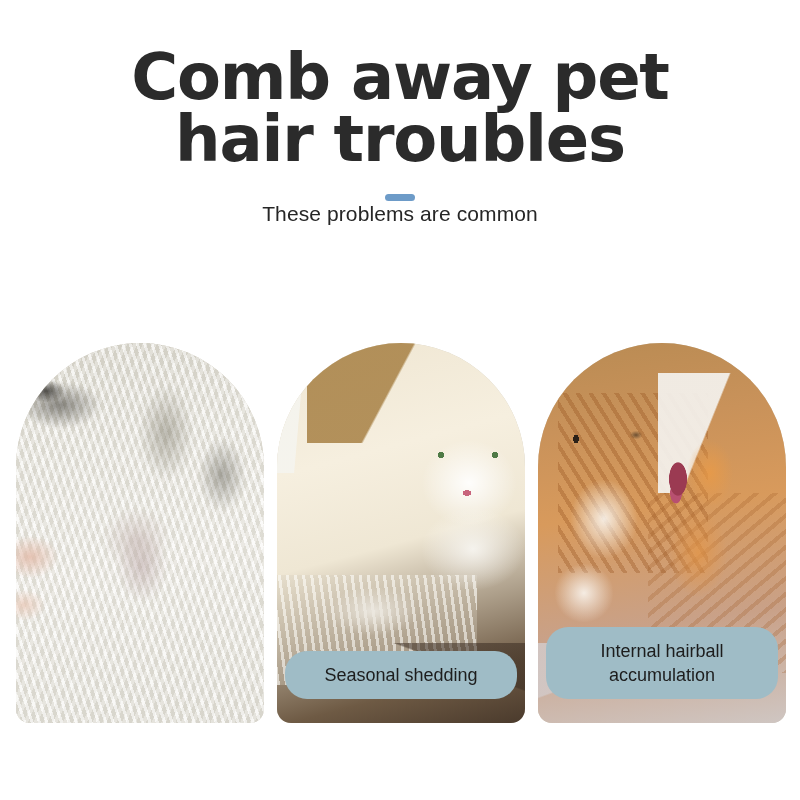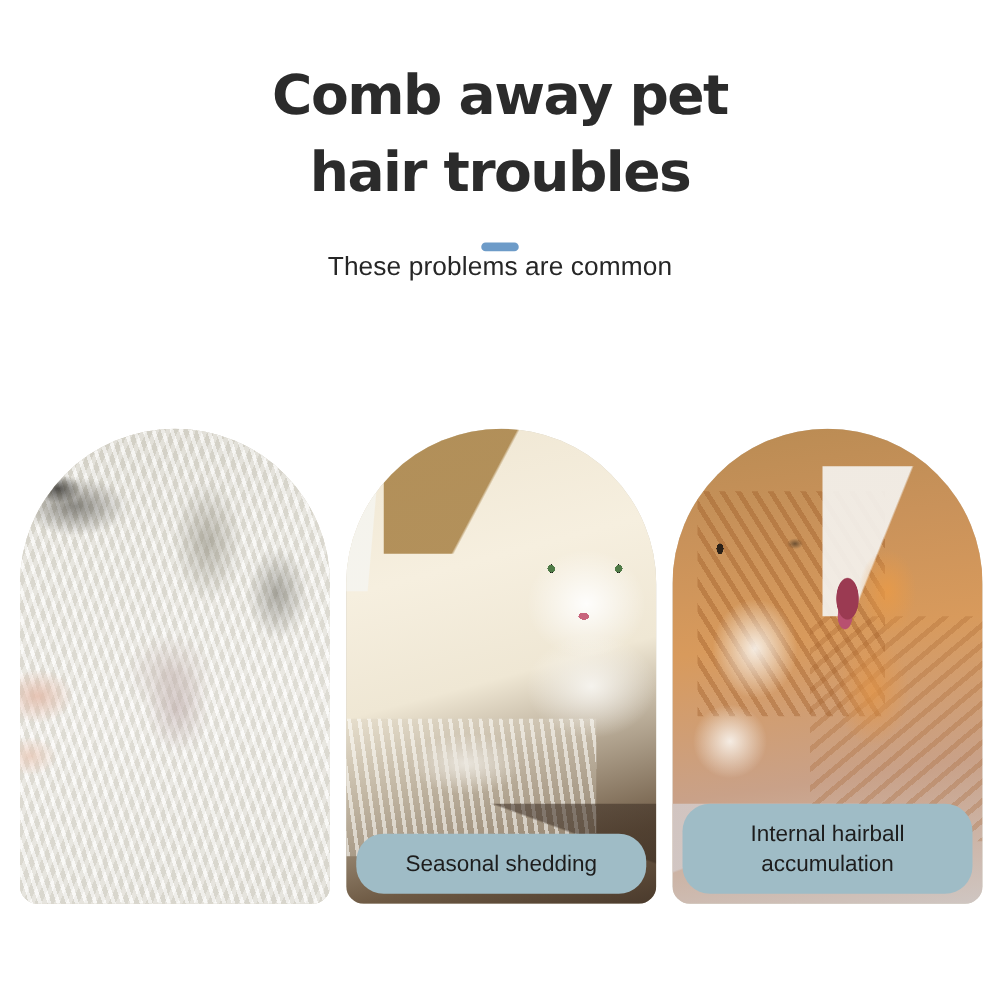--- a/index.html
+++ b/index.html
@@ -16,21 +16,21 @@
     width:800px; height:800px;
     background:#ffffff;
   }
 
   
   .header { padding-top:46px; text-align:center; }
 
   .headline {
     font-family:"DejaVu Sans", sans-serif;
     font-weight:700;
-    font-size:44px;
+    font-size:64px;
     line-height:62px;
     letter-spacing:-1.2px;
     color:#2b2b2b;
     white-space:pre-line;
   }
 
   .divider-wrap { margin-top:24px; height:8px; display:flex; justify-content:center; }
   .divider {
     width:30px; height:7px;
     background:#6d9bc8;
@@ -110,21 +110,21 @@
       radial-gradient(ellipse 40px 40px at 46px 250px, rgba(252,250,246,.85), rgba(252,250,246,0) 74%),
       linear-gradient(112deg, rgba(244,242,238,.92) 0 40%, rgba(244,242,238,0) 41%) no-repeat 120px 30px / 130px 120px,
       repeating-linear-gradient(58deg, rgba(150,82,30,.34) 0 4px, rgba(150,82,30,0) 4px 11px) no-repeat 20px 50px / 150px 180px,
       repeating-linear-gradient(-40deg, rgba(160,92,38,.26) 0 4px, rgba(160,92,38,0) 4px 12px) no-repeat 110px 150px / 140px 180px,
       linear-gradient(160deg, rgba(210,200,198,.9) 0 30%, rgba(210,200,198,0) 31%) no-repeat 0 300px / 248px 90px,
       linear-gradient(172deg,#b98b53 0%,#c9925a 22%,#d89a5c 44%,#c9a188 72%,#cfc6c2 100%);
   }
 
   .card-label {
     position:absolute;
-    left:8px; right:8px; bottom:8px;
+    left:8px; right:8px; bottom:24px;
     background:#9fbcc6;
     border-radius:22px;
     padding:12px 8px;
     text-align:center;
     font-family:"Liberation Sans", sans-serif;
     font-size:18px;
     line-height:24px;
     color:#1d1d1d;
     white-space:pre-line;
   }

